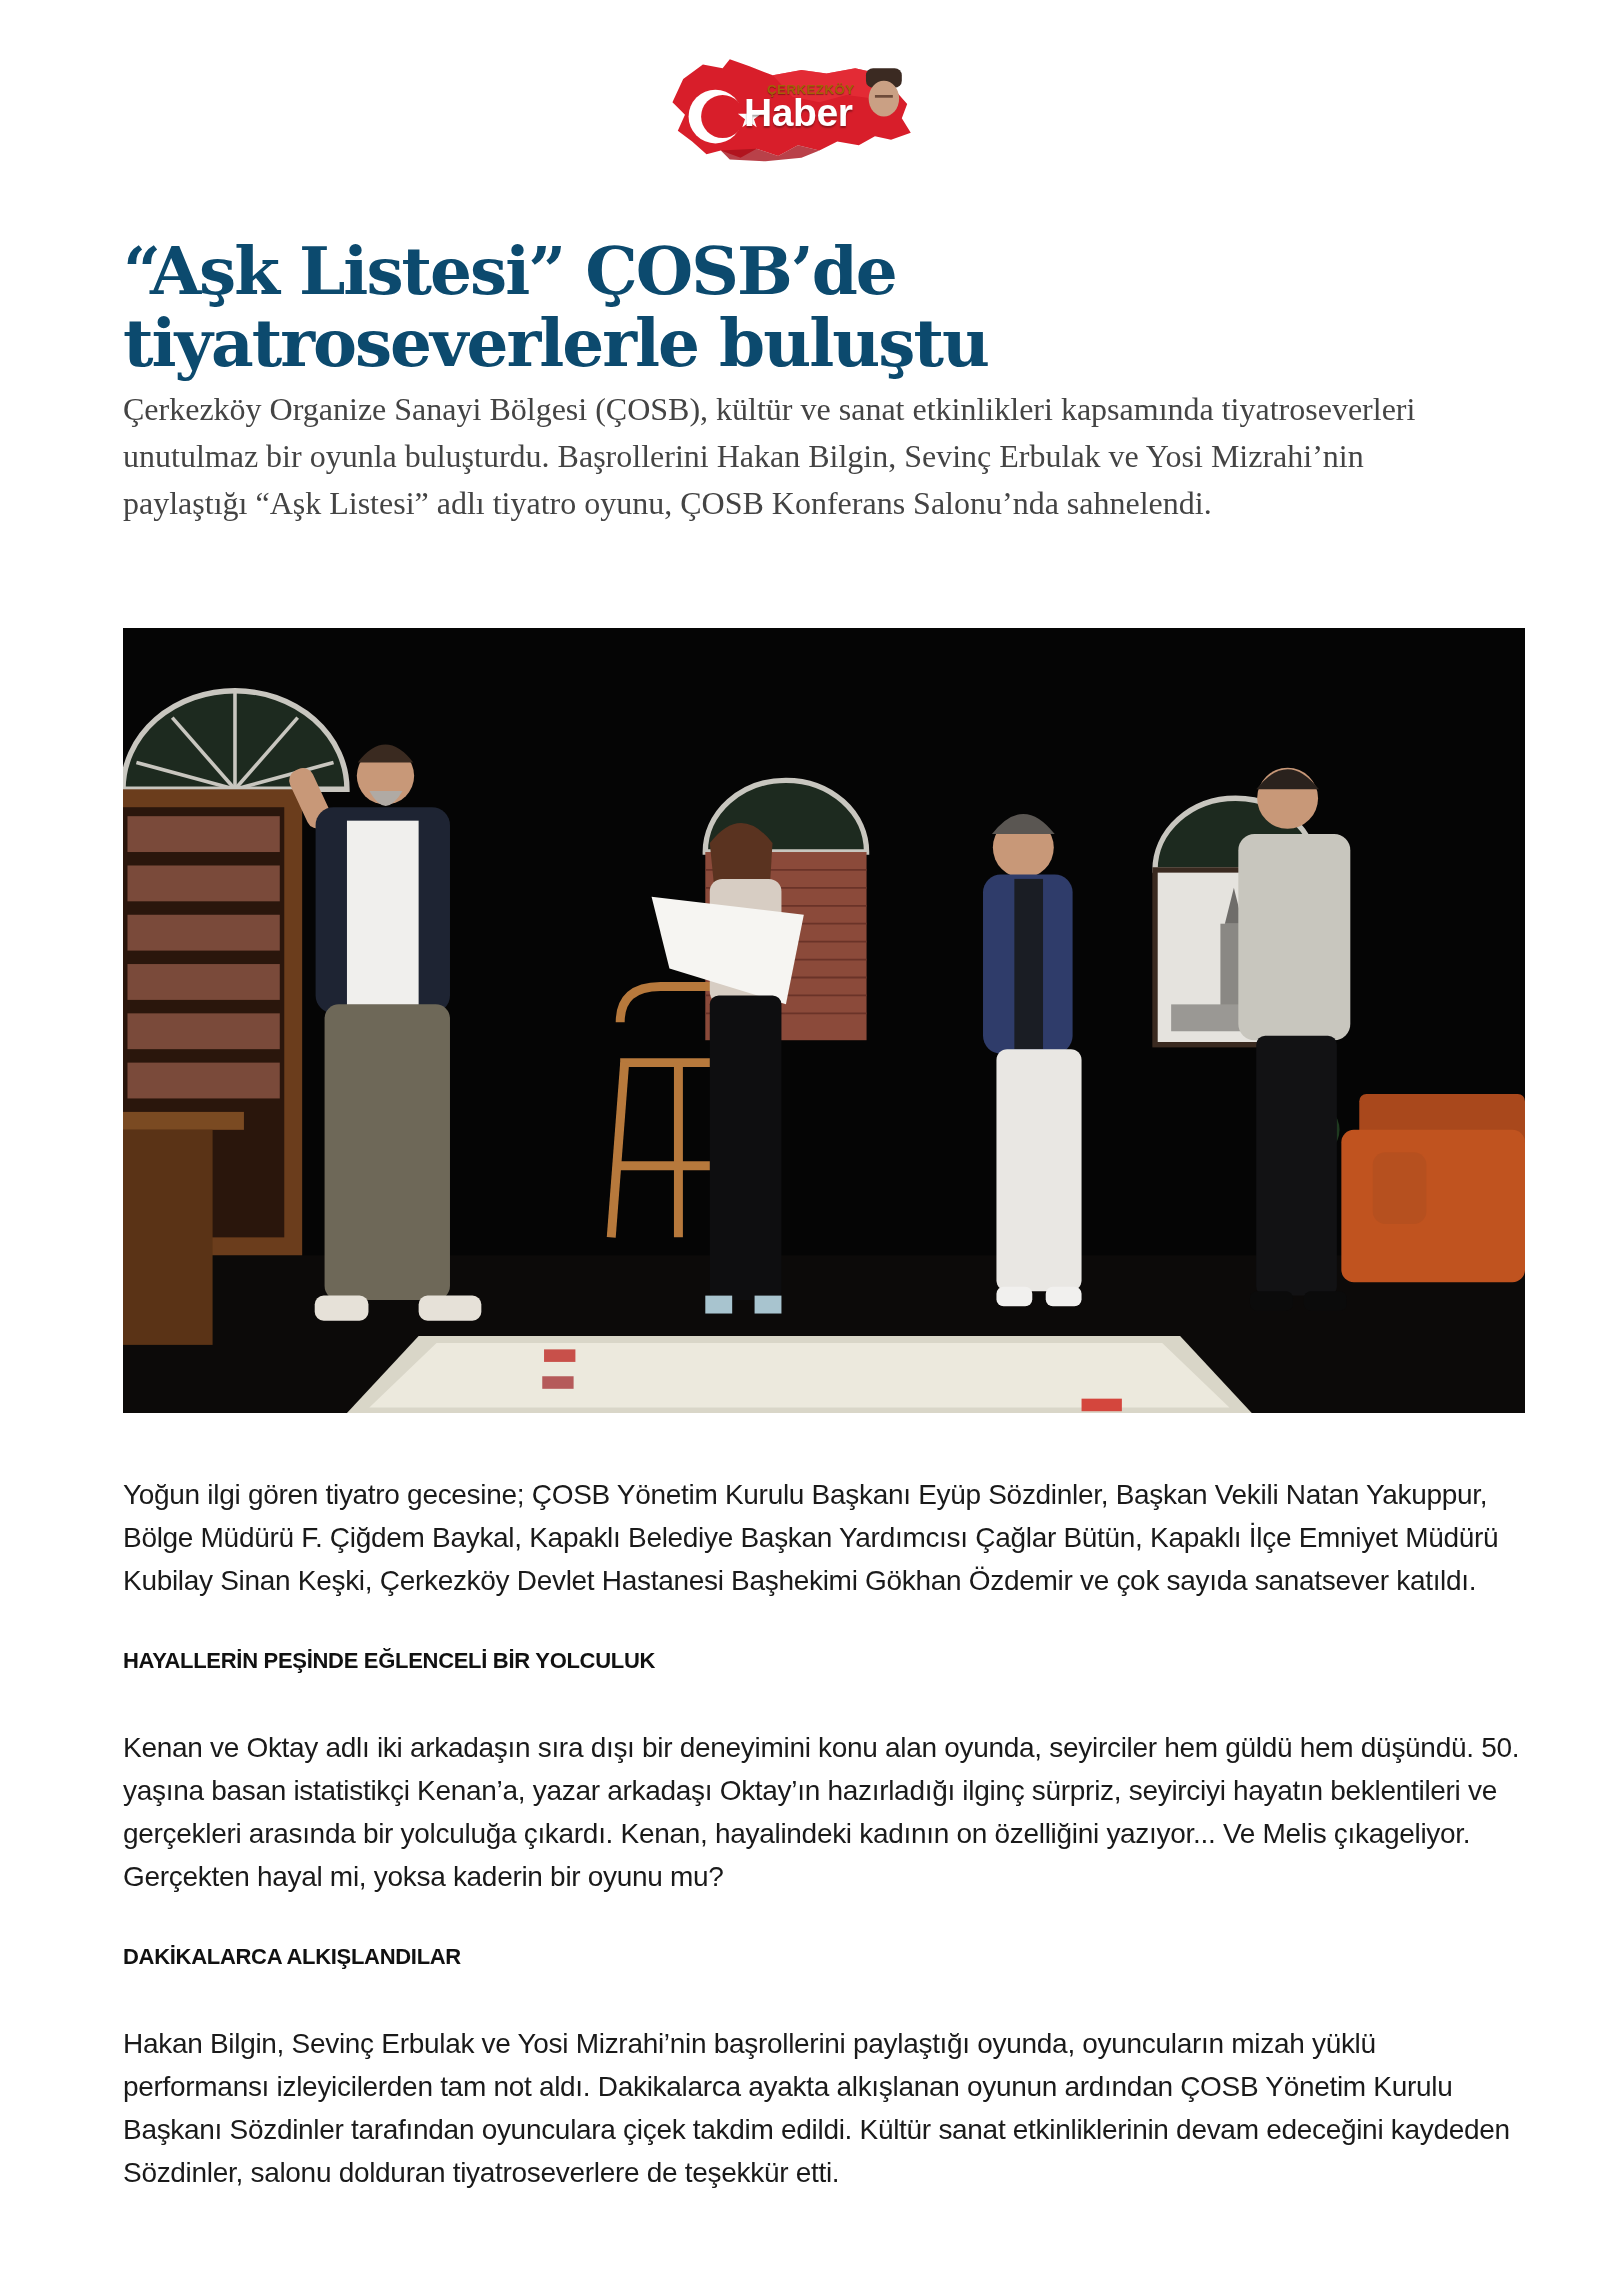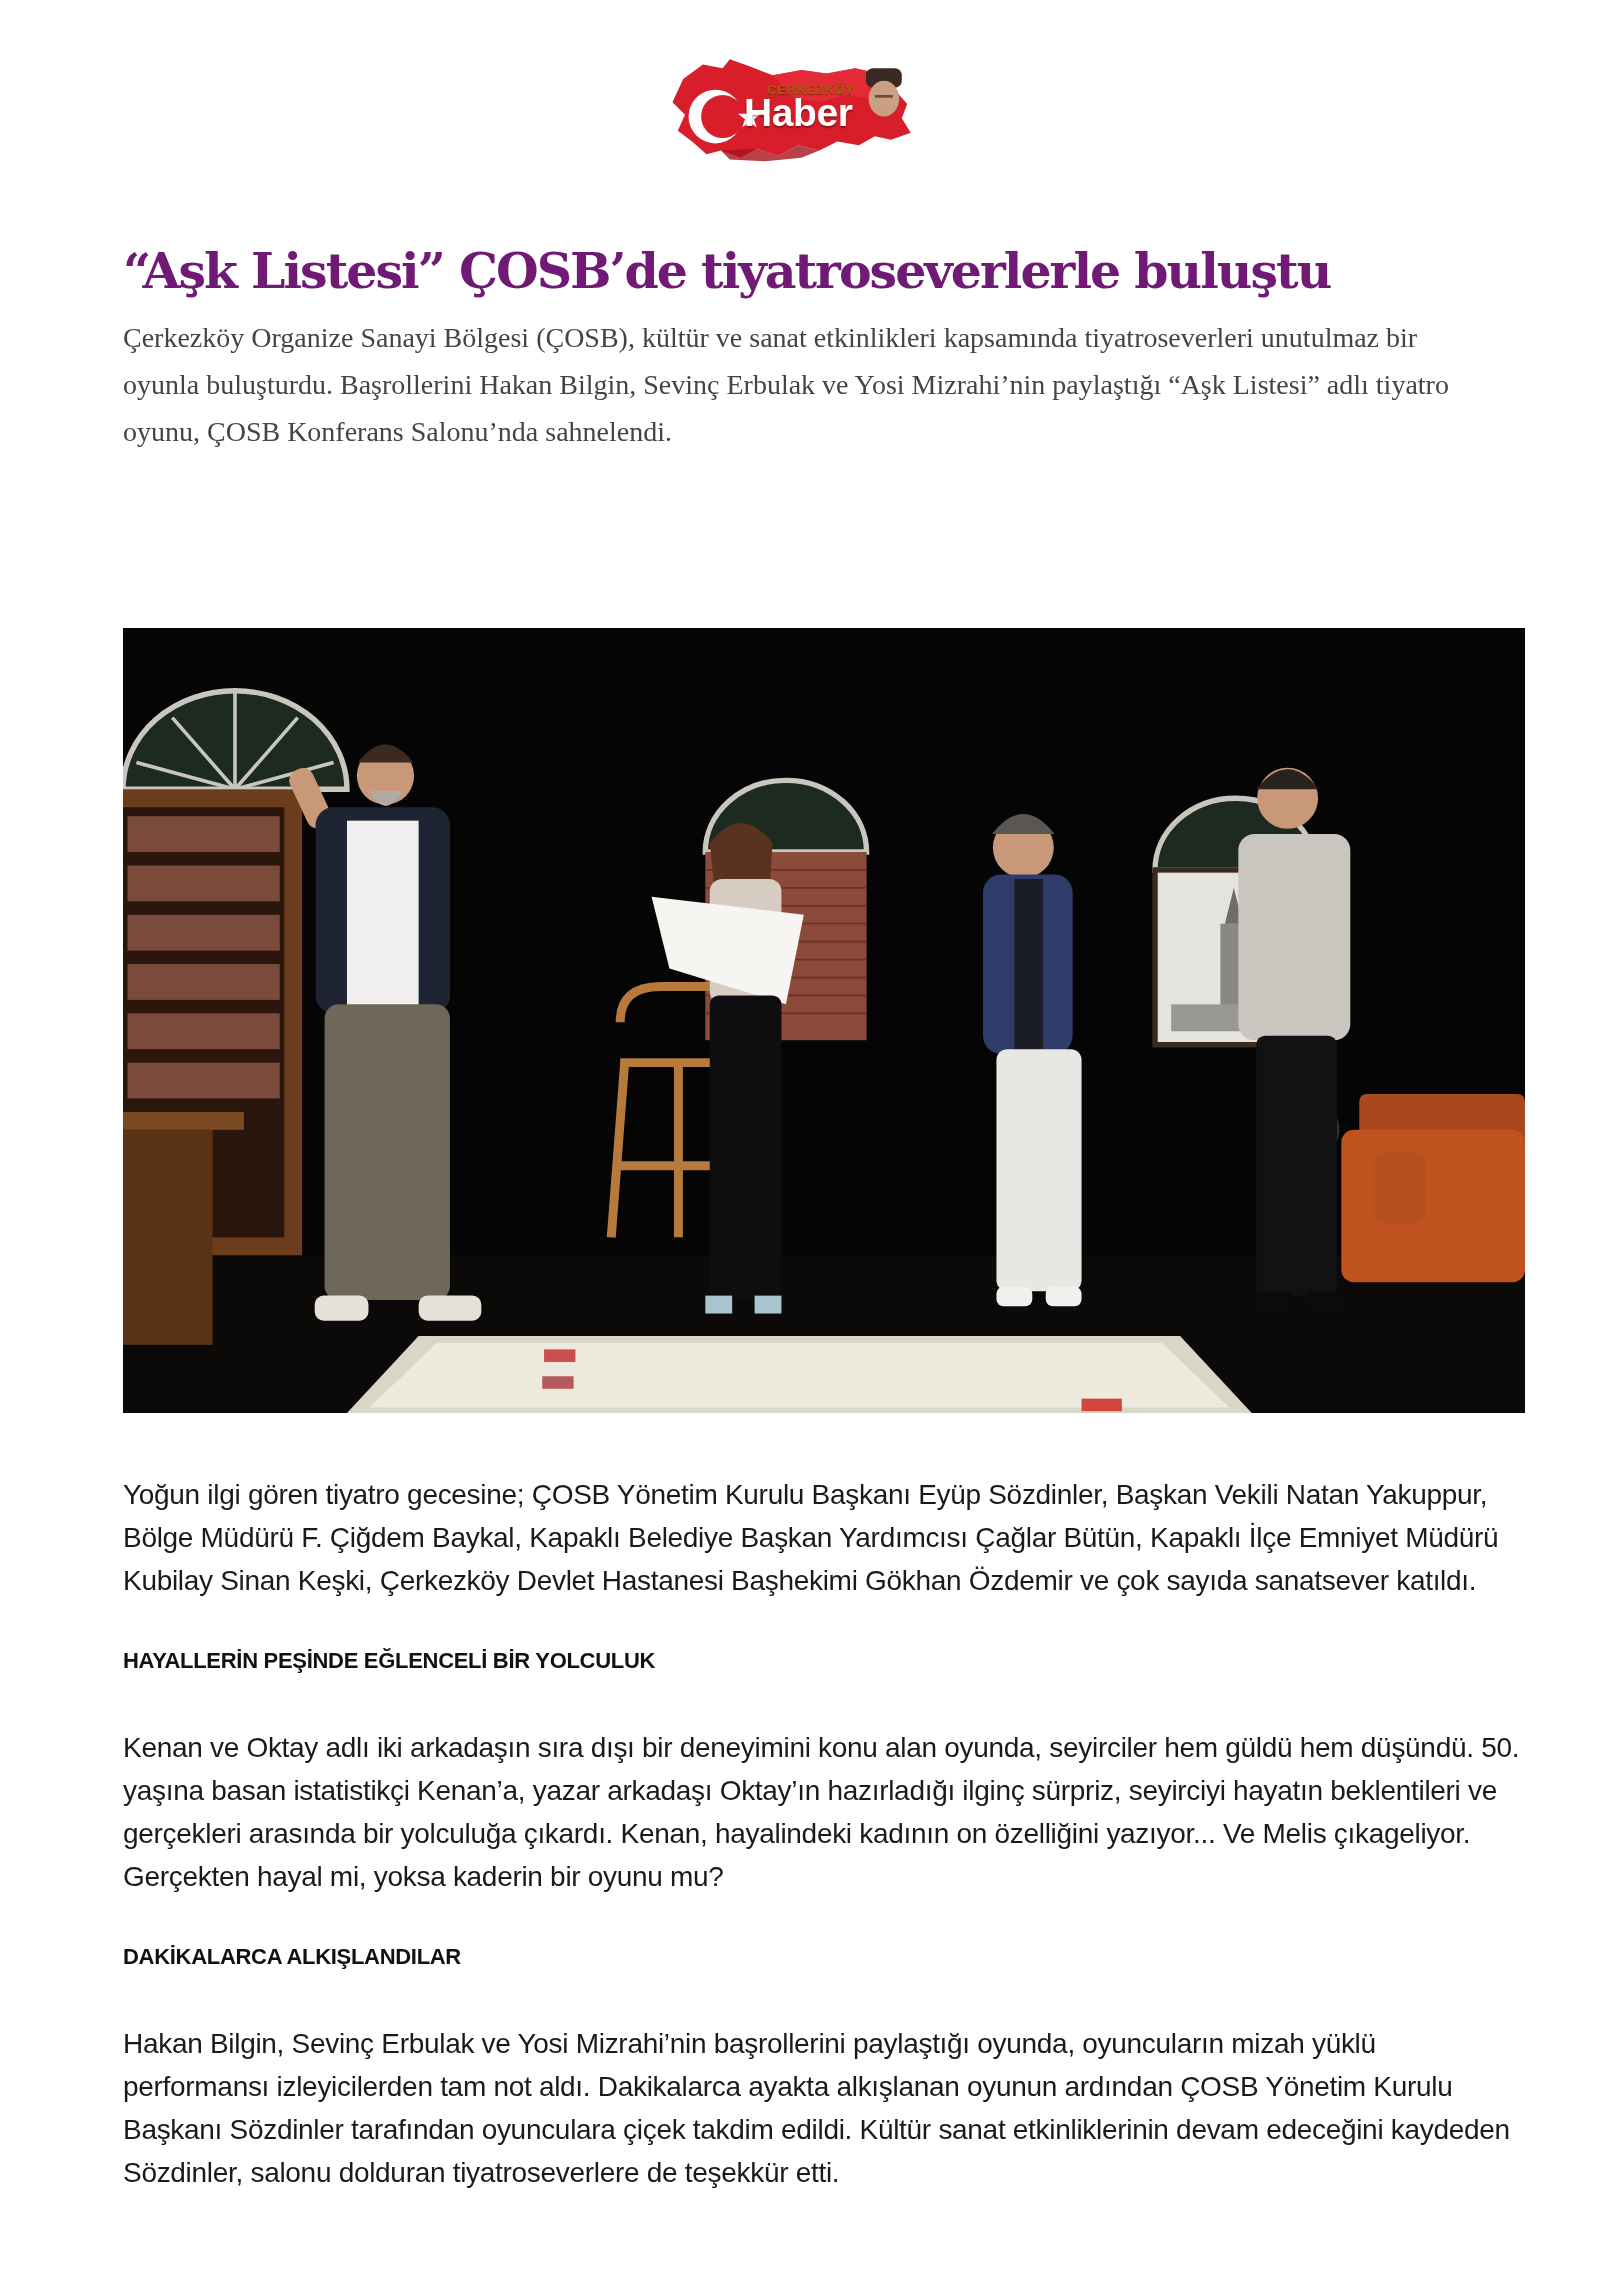--- a/index.html
+++ b/index.html
@@ -63,30 +63,30 @@
     .article {
       position: absolute;
       left: 123px;
       top: 235px;
       width: 1402px;
     }
     .headline {
       margin: 0;
       font-family: "DejaVu Serif", serif;
       font-weight: bold;
-      font-size: 49px;
+      font-size: 66px;
       line-height: 72px;
       letter-spacing: -2px;
-      color: #701a75;
+      color: #0c4a6e;
       width: 1343px;
     }
     .summary {
       margin: 7.2px 0 0 0;
       font-family: "Liberation Serif", serif;
-      font-size: 28px;
+      font-size: 32px;
       line-height: 47px;
       color: #444444;
       width: 1370px;
     }
 
     .hero-figure {
       position: absolute;
       left: 123px;
       top: 628px;
       width: 1402px;

